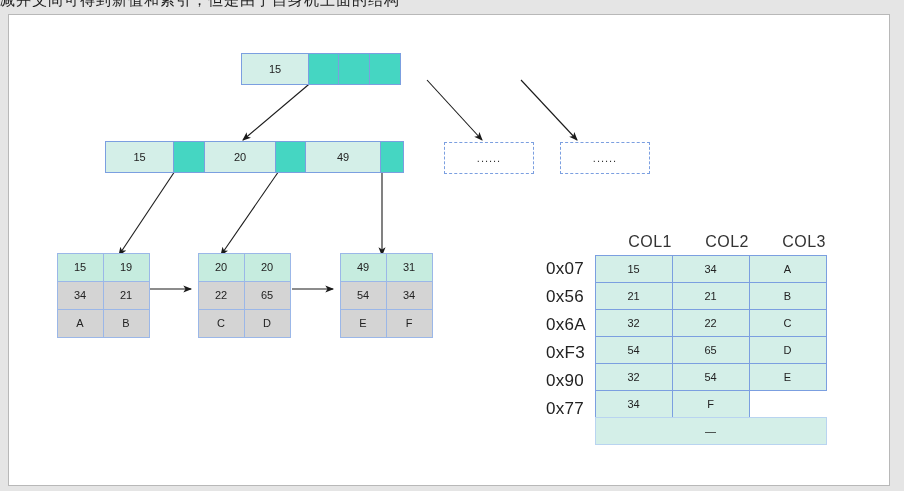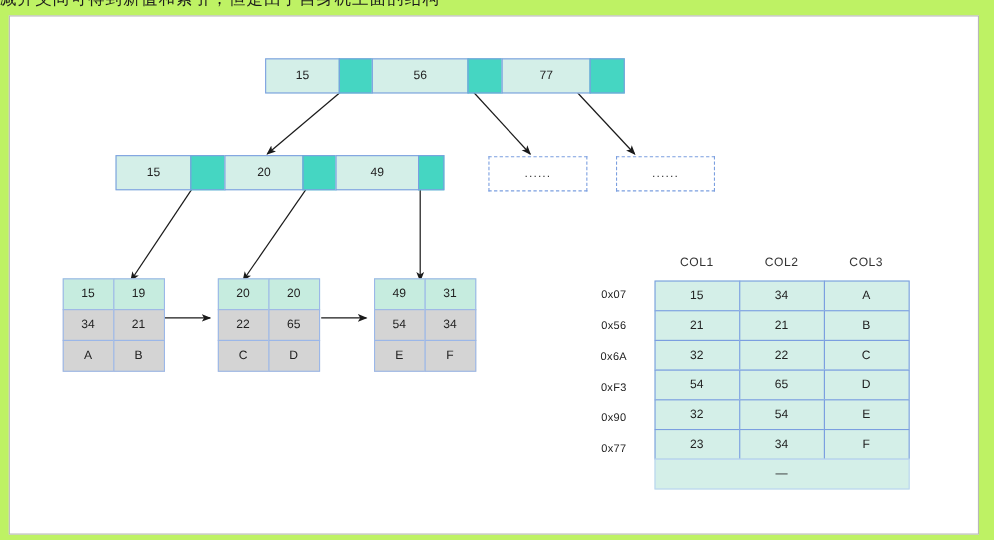--- a/index.html
+++ b/index.html
@@ -10,21 +10,21 @@
   body {
     width: 904px;
     height: 491px;
     overflow: hidden;
     font-family: "Liberation Sans", sans-serif;
   }
   #root-frame {
     position: absolute;
     left: 0; top: 0;
     width: 904px; height: 491px;
-    background: #bef264;
+    background: #e5e5e5;
   }
   #truncated-text {
     position: absolute;
     left: 0; top: -7px;
     width: 904px; height: 14px;
     color: #1c1c1c;
     font-size: 15px;
     line-height: 14px;
     letter-spacing: 1px;
     white-space: nowrap;
@@ -93,32 +93,32 @@
   .leaf .lcell.r1, .leaf .lcell.r2 { background: #d4d4d4; }
 
   
   #table-wrap { position: absolute; }
   .tbl-headers {
     position: absolute;
     display: flex;
   }
   .tbl-headers .th {
     width: 77px;
-    text-align: center;
-    font-size: 11px;
+    text-align: right;
+    font-size: 16px;
     color: #333;
     letter-spacing: 0.5px;
   }
   .tbl-rowlabels { position: absolute; }
   .tbl-rowlabels .rl {
     height: 28px;
     line-height: 28px;
-    font-size: 10px;
-    color: #222;
-    text-align: center;
+    font-size: 17px;
+    color: #222;
+    text-align: left;
     letter-spacing: 0.3px;
   }
   .tbl-grid {
     position: absolute;
     display: grid;
     grid-template-columns: 77px 77px 77px;
   }
   .tbl-grid .td {
     box-sizing: border-box;
     height: 28px;
@@ -171,23 +171,21 @@
       <line x1="373" y1="153" x2="373" y2="240" stroke="#1a1a1a" stroke-width="1.1" marker-end="url(#ah)"></line>
 
       <line x1="141" y1="274" x2="182" y2="274" stroke="#1a1a1a" stroke-width="1.1" marker-end="url(#ah)"></line>
 
       <line x1="283" y1="274" x2="324" y2="274" stroke="#1a1a1a" stroke-width="1.1" marker-end="url(#ah)"></line>
     </svg>
 
     <div class="inode" id="root-node" style="left:232px; top:38px;">
       <div class="cell key" style="width:68px">15</div>
       <div class="cell ptr" style="width:31px"></div>
-      <div class="cell key" style="width:88px">56</div>
       <div class="cell ptr" style="width:32px"></div>
-      <div class="cell key" style="width:81px">77</div>
       <div class="cell ptr" style="width:32px"></div>
     </div>
 
     <div class="inode" id="branch-node" style="left:96px; top:126px;">
       <div class="cell key" style="width:69px">15</div>
       <div class="cell ptr" style="width:32px"></div>
       <div class="cell key" style="width:72px">20</div>
       <div class="cell ptr" style="width:31px"></div>
       <div class="cell key" style="width:76px">49</div>
       <div class="cell ptr" style="width:24px"></div>
@@ -254,21 +252,20 @@
         <div class="td">C</div>
 
         <div class="td">54</div>
         <div class="td">65</div>
         <div class="td">D</div>
 
         <div class="td">32</div>
         <div class="td">54</div>
         <div class="td">E</div>
 
-        <div class="td">23</div>
         <div class="td">34</div>
         <div class="td">F</div>
 
         <div class="td span3">—</div>
       </div>
 
     </div>
 
   </div>
 </div>

